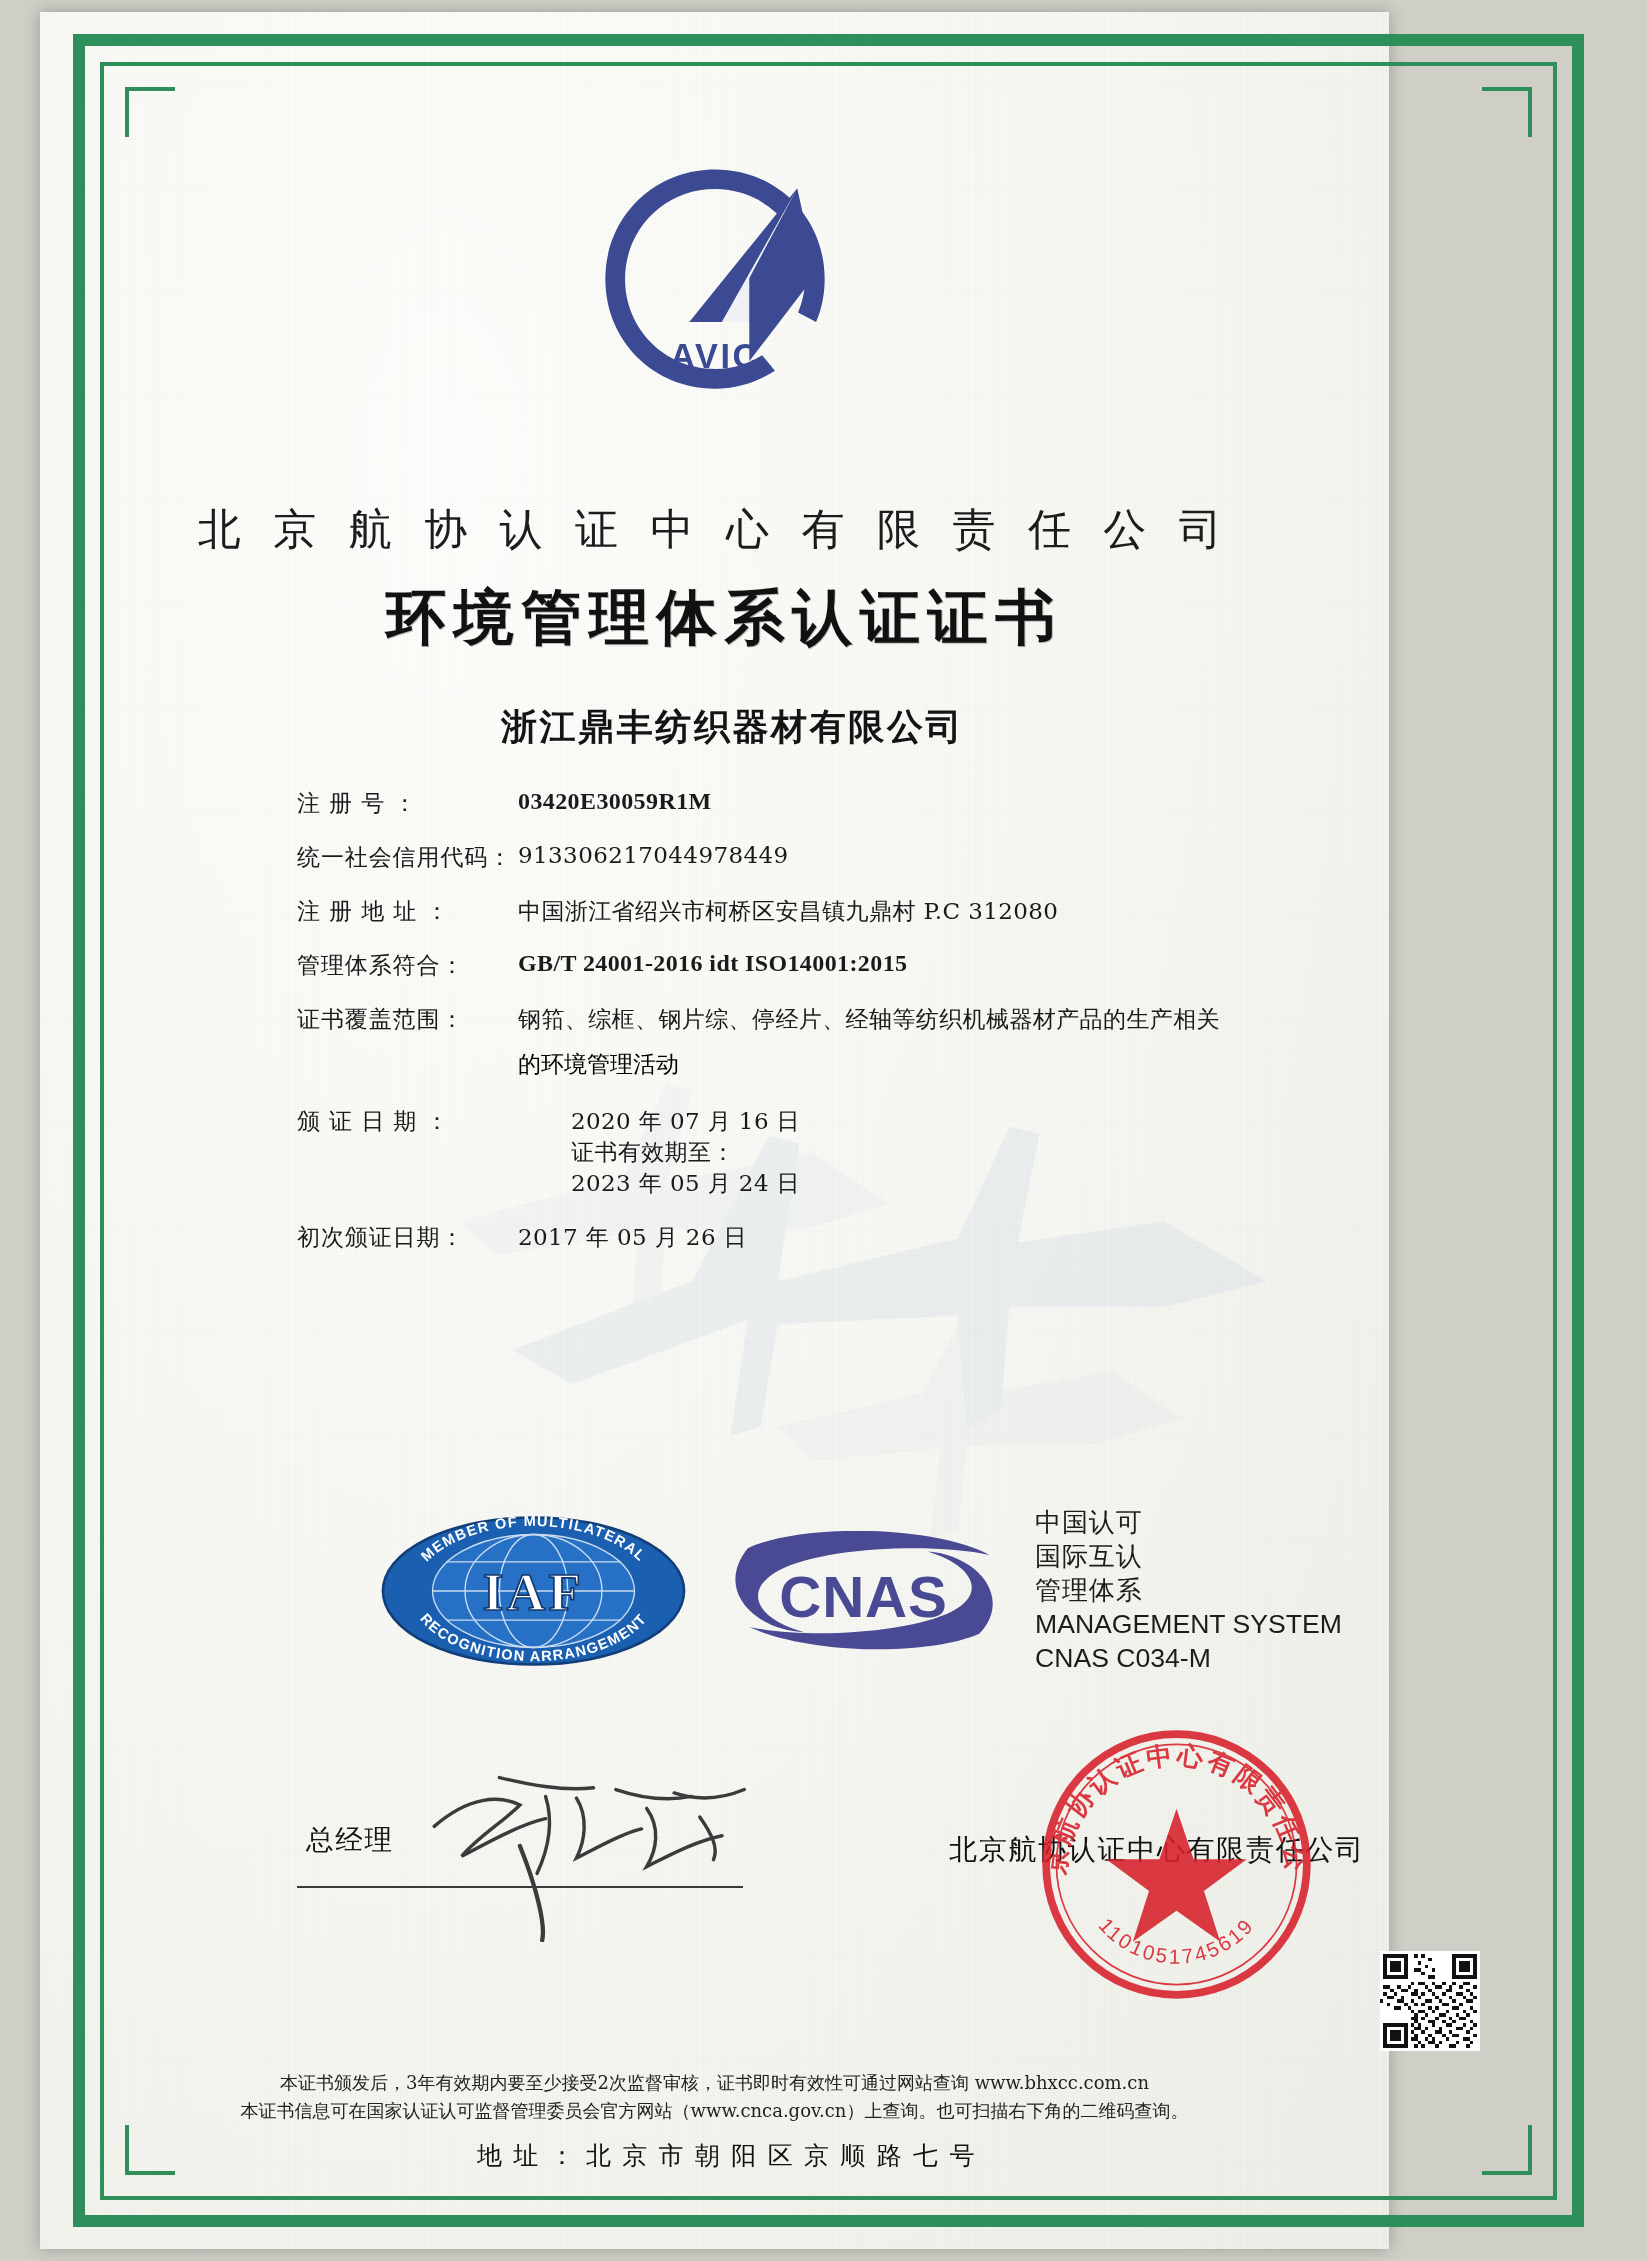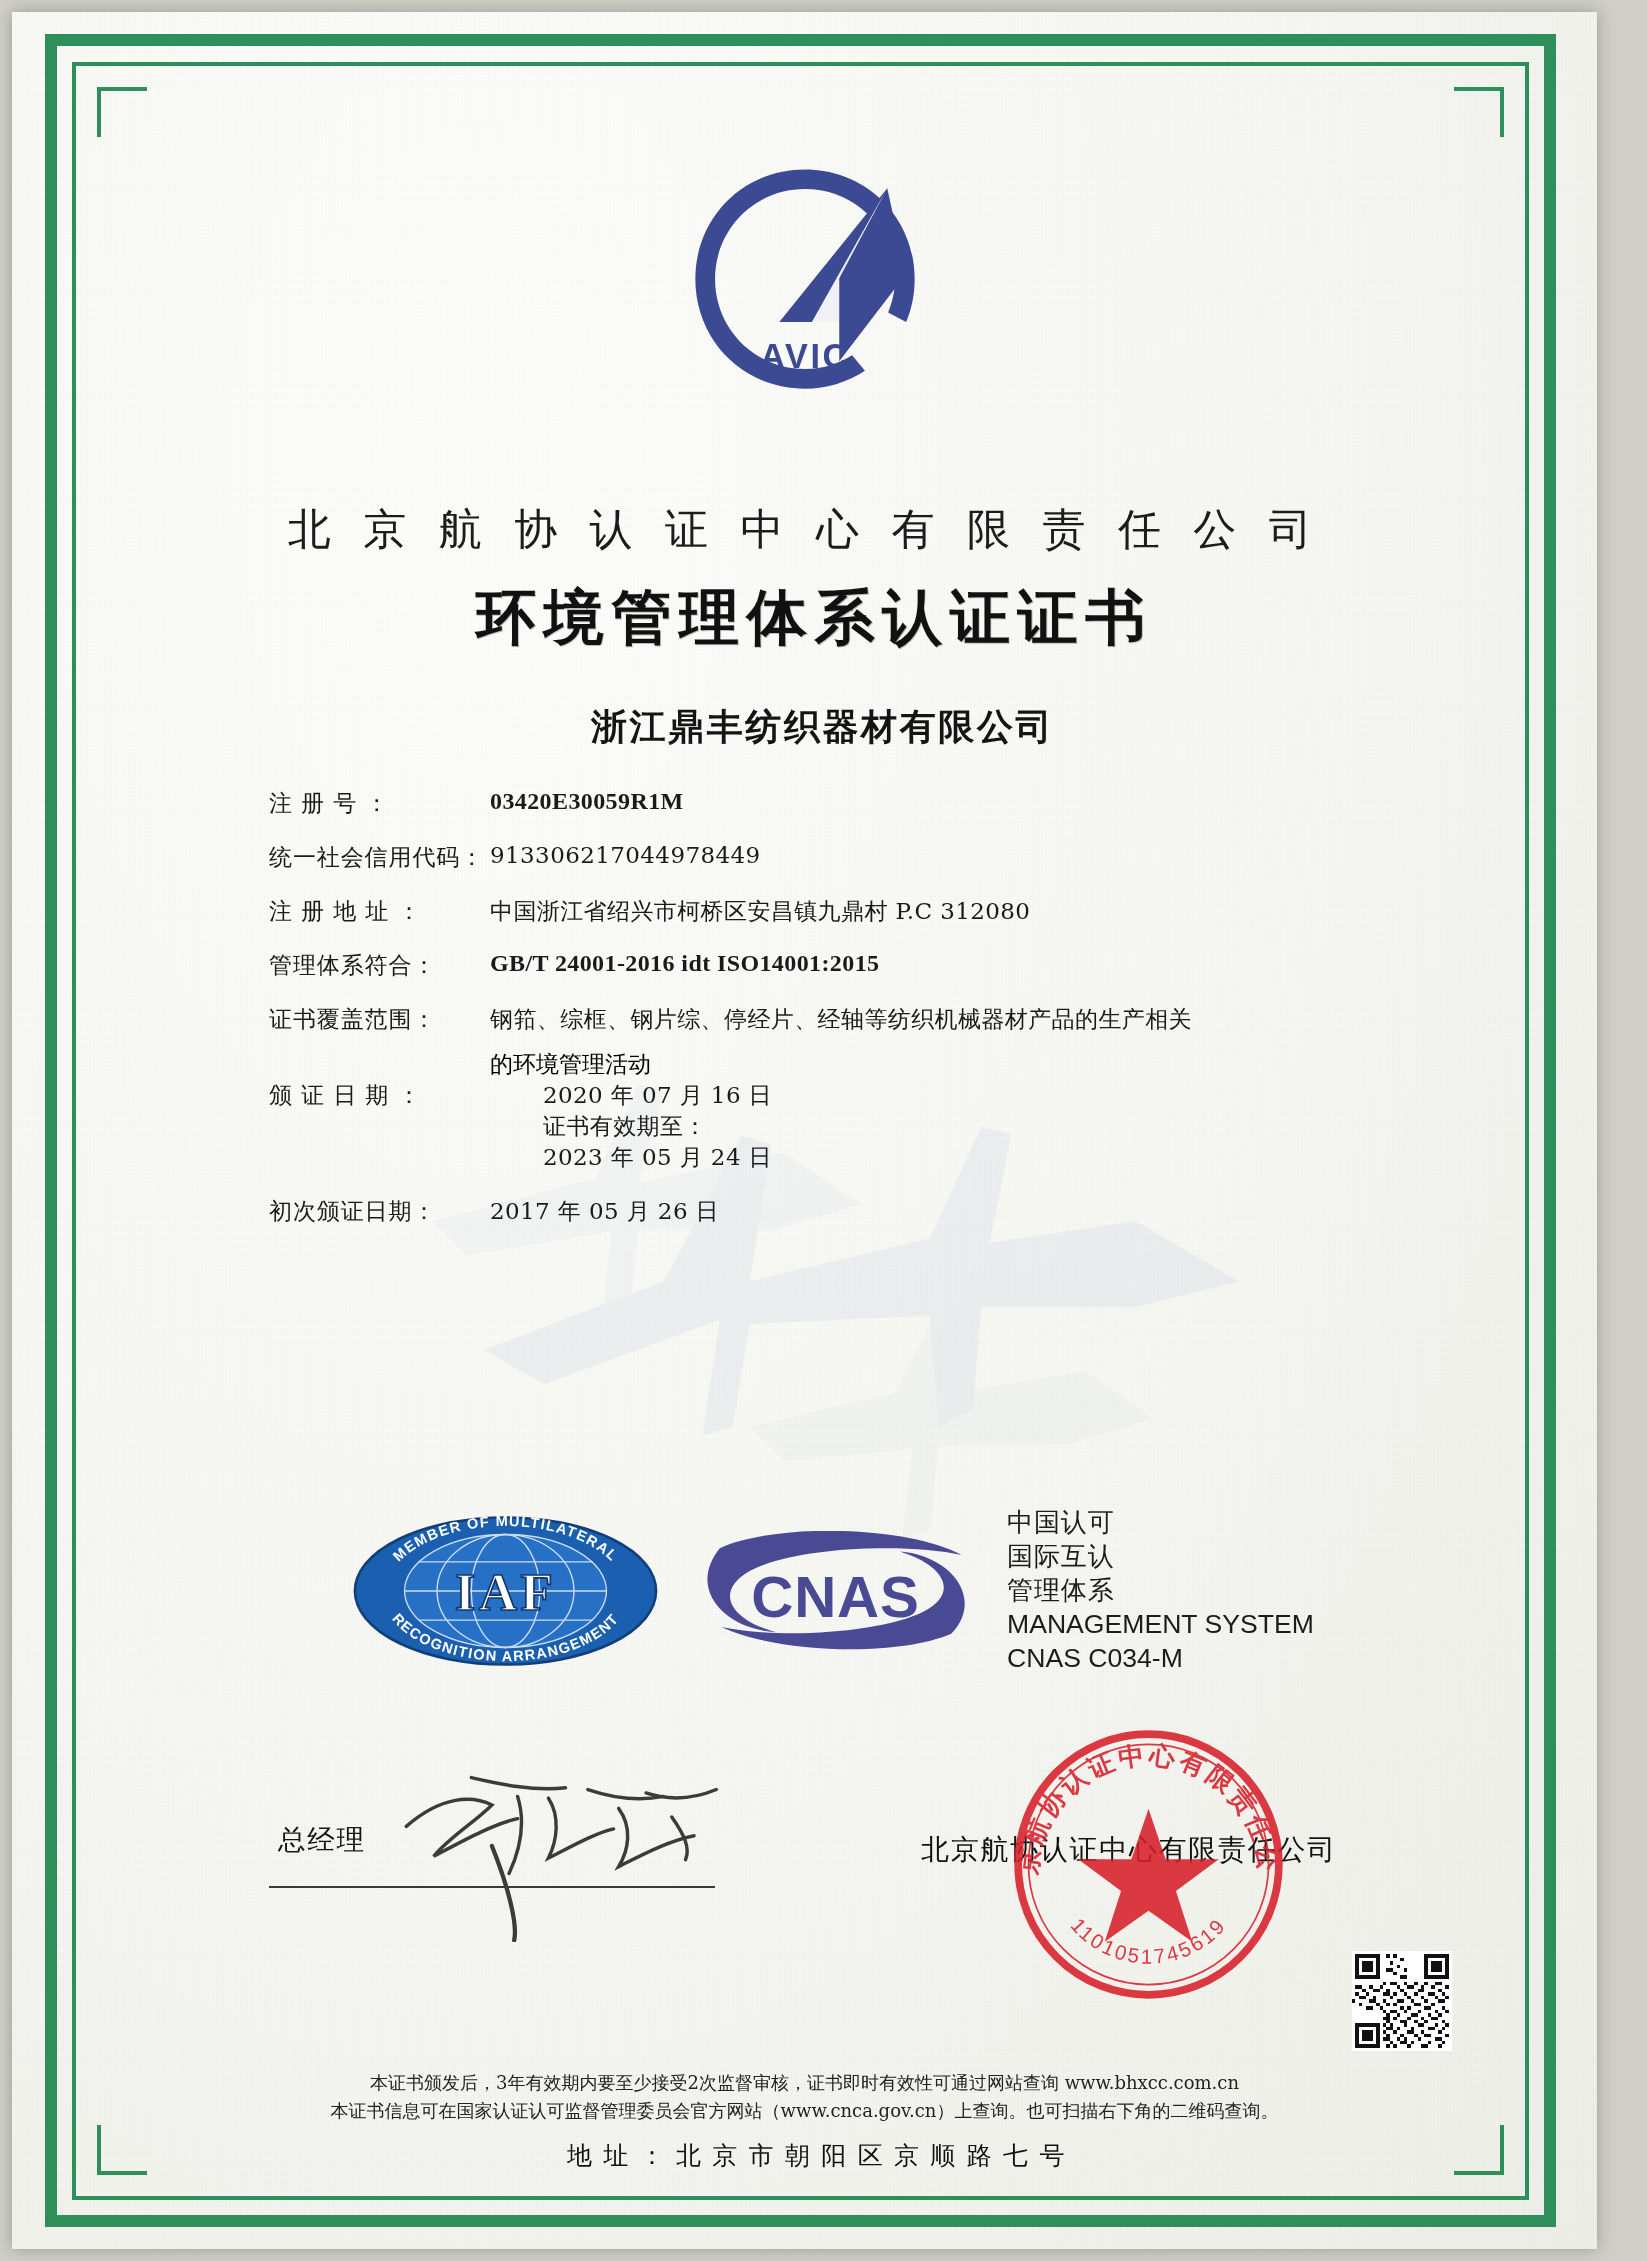--- a/index.html
+++ b/index.html
@@ -11,23 +11,23 @@
     position: relative;
     width: 1647px;
     height: 2261px;
     background: #cfcfc8;
     font-family: "Liberation Serif", serif;
     overflow: hidden;
   }
   
   #paper {
     position: absolute;
-    left: 12px;
+    left: 40px;
     top: 12px;
-    width: 1585px;
+    width: 1349px;
     height: 2237px;
     background:
       radial-gradient(ellipse at 30% 20%, #fdfdfb 0%, #f6f6f2 55%, #eeeee8 100%);
     box-shadow: 0 0 15.4px rgba(0,0,0,.25);
   }
   
   #grain {
     position: absolute;
     inset: 0;
     background-image:
@@ -143,20 +143,21 @@
     flex: 1;
     font-family: "DejaVu Serif", serif;
     font-size: 23px;
     letter-spacing: 0.4px;
   }
   .value.bold { font-weight: bold; font-family: "Liberation Serif", serif; font-size: 24px;}
   .scope-line2 {
     margin-left: 221px;
     font-size: 23px;
     margin-top: -8.6px;
+    margin-bottom: 26px;
     font-family: "DejaVu Serif", serif;
   }
   .dates-row .value { display: flex; align-items: baseline; flex-direction: column; }
   .date-sep {
     display: inline-block;
     margin: 0 15.4px 0 53px;
     font-family: "DejaVu Serif", serif;
   }
 
   

